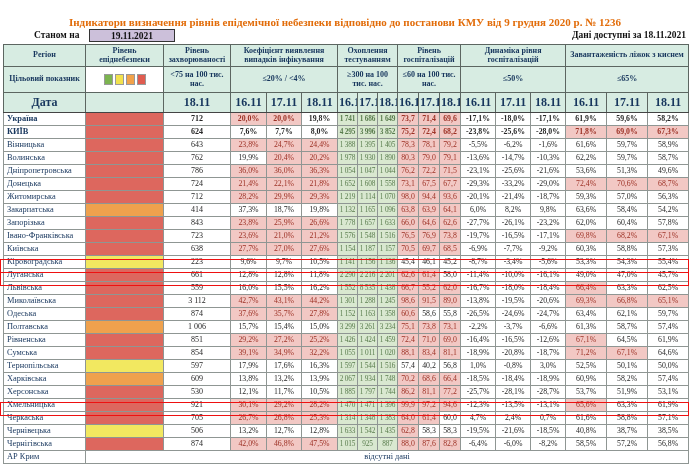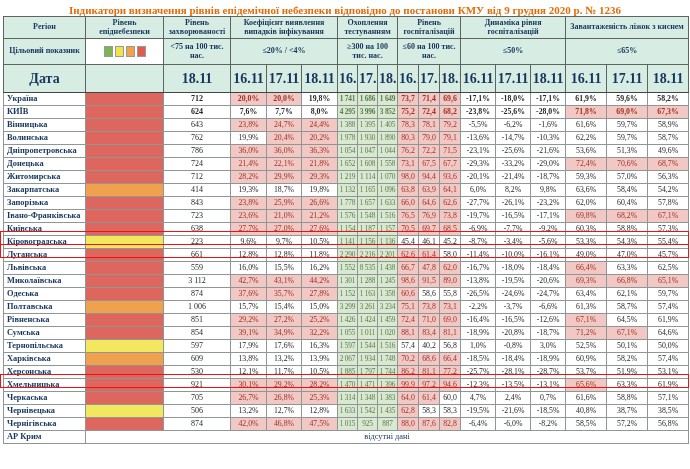--- a/index.html
+++ b/index.html
@@ -4,61 +4,66 @@
 <style>
   * { box-sizing: border-box; margin: 0; padding: 0; }
   html,body { width:690px; }
   body{
     width:690px; height:469px; overflow:hidden; background:#fff;
     font-family:"Liberation Serif","DejaVu Serif",serif;
   }
   .page{ width:690px; height:469px; position:relative; }
   .title{
     text-align:center; font-weight:bold; font-size:11px; color:var(--title-c,#e26c09);
-    padding-top:4px; white-space:nowrap;
+    padding-top:16px; white-space:nowrap;
   }
   .meta{ position:relative; height:15px; margin-top:1px; font-size:9.5px; font-weight:bold; color:#111; }
   .meta-label{ position:absolute; left:34px; top:1px; }
   .date-box{
     position:absolute; left:89px; top:0; width:86px; height:13px; line-height:13px;
     text-align:center; background:var(--box-bg,#ccc0da); border:1px solid #333;
   }
   .avail{ position:absolute; right:4px; top:1px; }
   .twrap{ position:relative; margin-left:3px; width:685px; }
   table{ border-collapse:collapse; table-layout:fixed; width:685px; border:1.5px solid #444; }
   th,td{ border:1px solid #8f9693; overflow:hidden; }
   thead th{
     background:var(--hdr-bg,#d7ece2); color:var(--navy,#17365d);
     font-size:8px; font-weight:bold; line-height:1.1; border-color:#5c6661; padding:1px;
   }
   thead tr.r1 th{ height:22px; }
   thead tr.r2 th{ height:26px; }
-  thead tr.r3 th{ height:28px; font-size:14px; }
+  thead tr.r3 th{ height:20px; font-size:12px; }
   thead tr.r3 th{ border-bottom:1.6px solid #444; }
   th.white{ background:#fff; }
   .gl{ border-left:1.4px solid #5c6661; }
   tbody td{ font-size:7.8px; text-align:center; padding:0 1px; height:13px; line-height:1.05; color:#262626; }
   td.rg{
-    text-align:left; font-weight:bold; color:var(--navy,#17365d); font-size:8.4px; padding-left:3px;
+    text-align:left; font-weight:normal; color:var(--navy,#17365d); font-size:8.4px; padding-left:3px;
   }
   td.lv{ }
   td.ic{ font-size:8px; }
   td.hot{ background:var(--hot-bg,#f2c8c4); color:var(--hot-tx,#9c3024); }
   td.grn{ background:var(--grn-bg,#d9e8d0); color:var(--grn-tx,#5a7d4e); font-size:7.3px; letter-spacing:-0.2px; }
   td.nd{ color:var(--navy,#17365d); font-size:8.4px; }
   tr.bold td{ font-weight:bold; }
   #legend{ display:flex; gap:2px; justify-content:center; align-items:center; height:100%; }
   .sq{ width:9px; height:11px; display:inline-block; border:0.5px solid #999; }
   .hl{ position:absolute; left:-3px; right:-1px; border:1.5px solid var(--hl-c,#ee1111); pointer-events:none; }
 </style>
 </head>
 <body>
 
 <div class="page">
   <div class="title">Індикатори визначення рівнів епідемічної небезпеки відповідно до постанови КМУ від 9 грудня 2020 р. № 1236</div>
+  <div class="meta">
+    <span class="meta-label">Станом на</span>
+    <span class="date-box">19.11.2021</span>
+    <span class="avail">Дані доступні за 18.11.2021</span>
+  </div>
 
   <div class="twrap" id="twrap">
     <table id="tbl">
       <colgroup>
         <col style="width:82px">
           <col style="width:78px">
           <col style="width:67px">
         <col style="width:36px">
           <col style="width:35px">
           <col style="width:36px">
@@ -262,21 +267,21 @@
             <td class="nm">-21,4%</td>
             <td class="nm">-18,7%</td>
             <td class="nm gl">59,3%</td>
             <td class="nm">57,0%</td>
             <td class="nm">56,3%</td>
           </tr>
           <tr>
             <td class="rg">Закарпатська</td>
             <td class="lv gl" style="background: rgb(239, 161, 77);"></td>
             <td class="ic gl">414</td>
-            <td class="nm gl">19,3%</td>
+            <td class="nm gl">37,3%</td>
             <td class="nm">18,7%</td>
             <td class="nm">19,8%</td>
             <td class="nm grn gl">1 132</td>
             <td class="nm grn">1 165</td>
             <td class="nm grn">1 096</td>
             <td class="nm gl hot">63,8</td>
             <td class="nm hot">63,9</td>
             <td class="nm hot">64,1</td>
             <td class="nm gl">6,0%</td>
             <td class="nm">8,2%</td>
@@ -389,21 +394,21 @@
             <td class="rg">Львівська</td>
             <td class="lv gl" style="background: rgb(221, 103, 94);"></td>
             <td class="ic gl">559</td>
             <td class="nm gl">16,0%</td>
             <td class="nm">15,5%</td>
             <td class="nm">16,2%</td>
             <td class="nm grn gl">1 552</td>
             <td class="nm grn">8 535</td>
             <td class="nm grn">1 438</td>
             <td class="nm gl hot">66,7</td>
-            <td class="nm hot">47,8</td>
+            <td class="nm hot">55,2</td>
             <td class="nm hot">62,0</td>
             <td class="nm gl">-16,7%</td>
             <td class="nm">-18,0%</td>
             <td class="nm">-18,4%</td>
             <td class="nm gl hot">66,4%</td>
             <td class="nm">63,3%</td>
             <td class="nm">62,5%</td>
           </tr>
           <tr>
             <td class="rg">Миколаївська</td>

